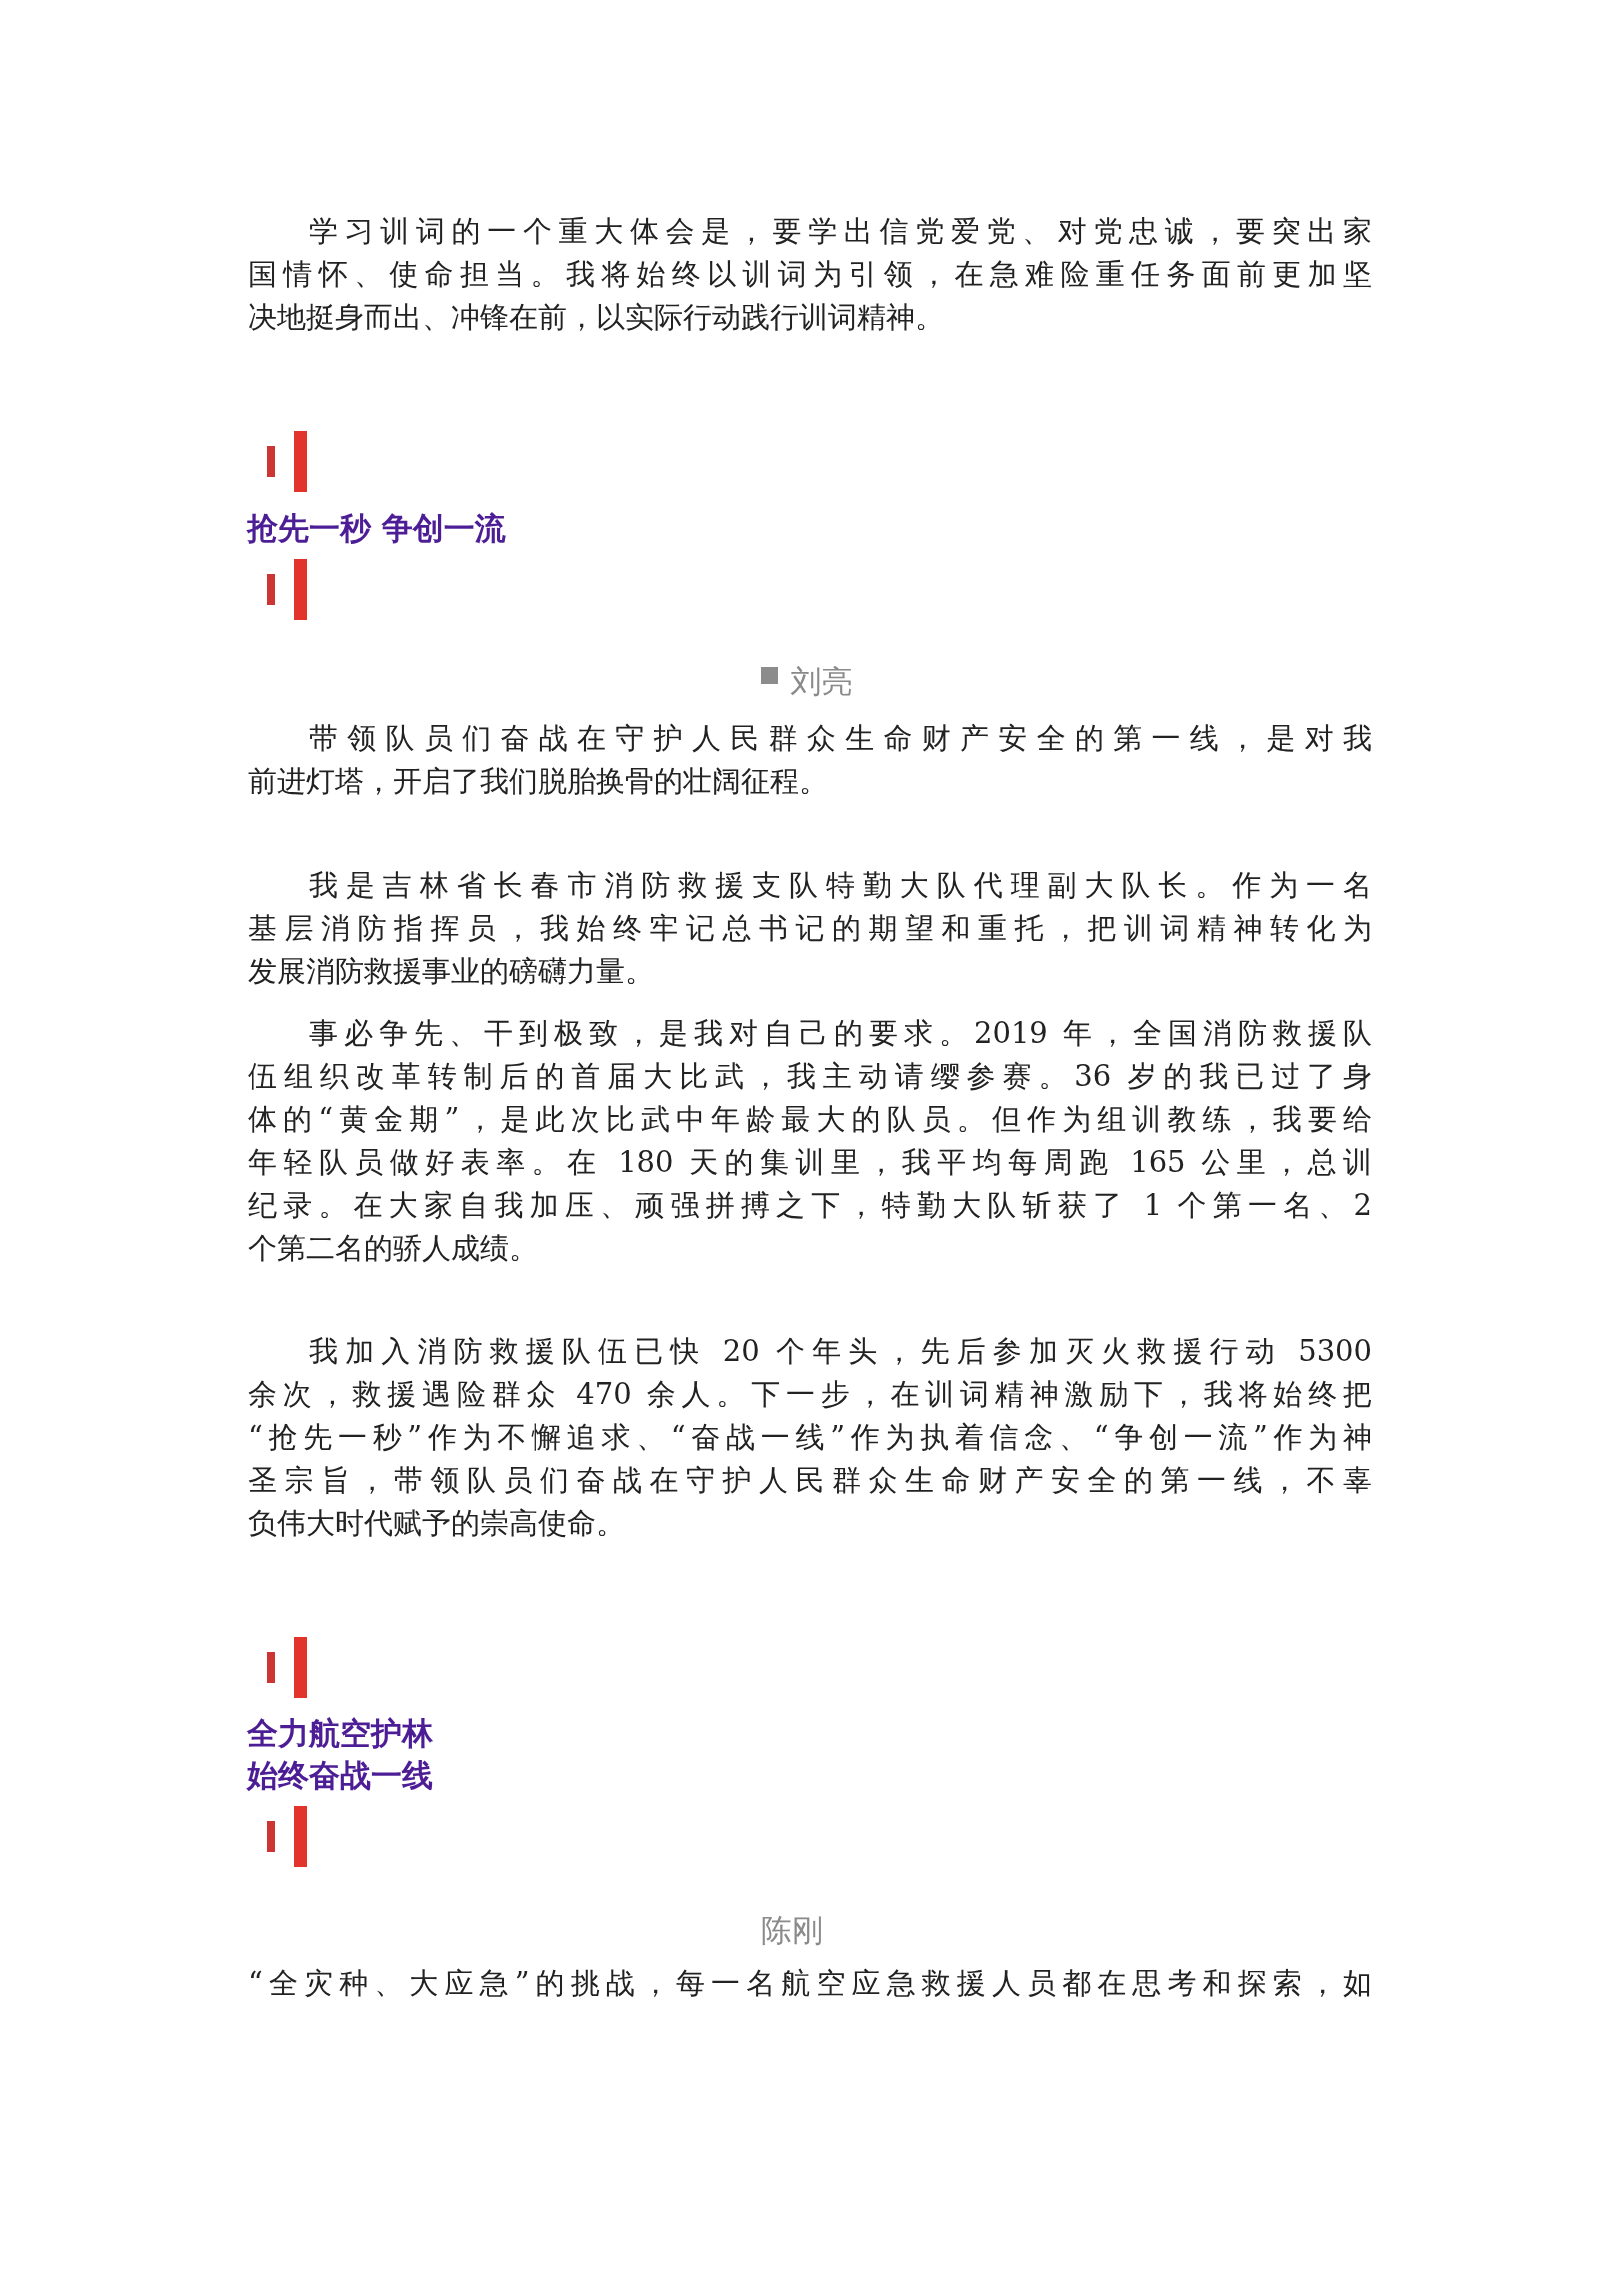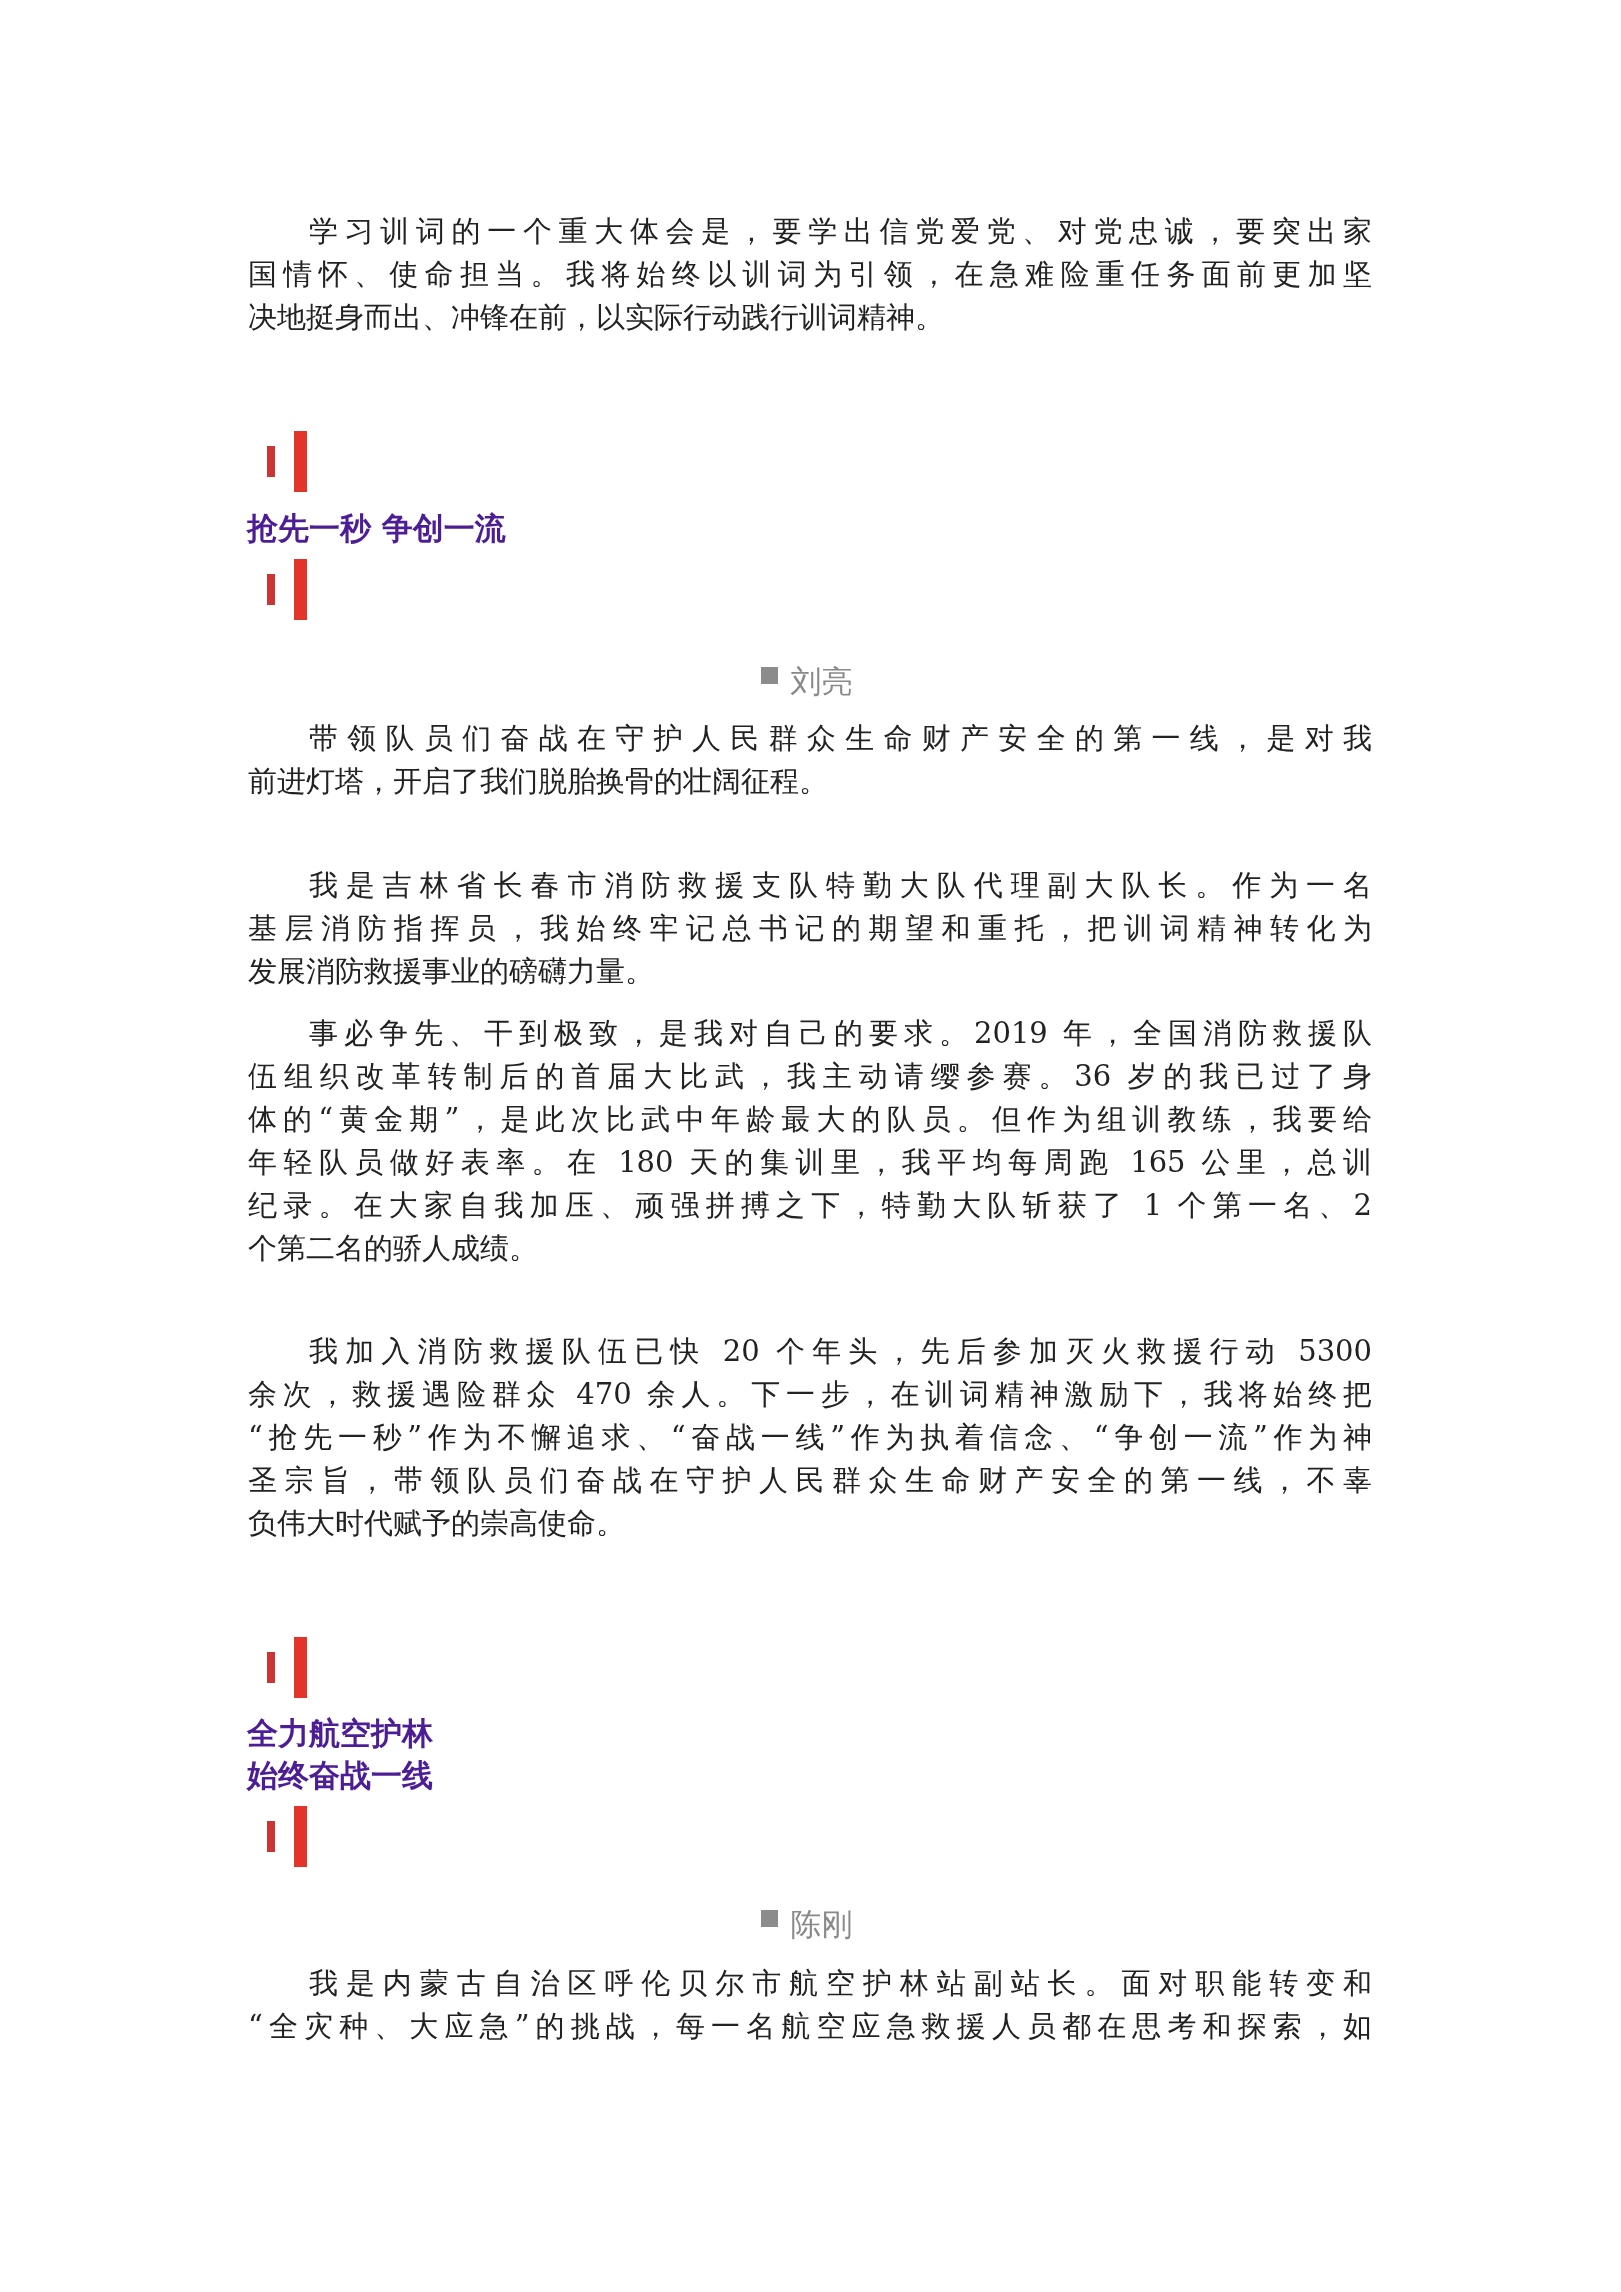--- a/index.html
+++ b/index.html
@@ -77,22 +77,21 @@
   <span class="big"></span>
 </div>
 <div class="heading" style="top:1712px;">
   <div>全力航空护林</div>
   <div>始终奋战一线</div>
 </div>
 <div class="mark" style="top:1806px;">
   <span class="small"></span>
   <span class="big"></span>
 </div>
-<div class="author" style="top:1904px;">
+<div class="author" style="top:1904px;flex-direction:column;">
   <span class="sq"></span>
   <span>陈刚</span>
 </div>
 
 <div class="block para" style="top:1962px;">
-  <span class="line first">我是内蒙古自治区呼伦贝尔市航空护林站副站长。面对职能转变和</span>
   <span class="line">“全灾种、大应急”的挑战，每一名航空应急救援人员都在思考和探索，如</span>
 </div>
 
 
 </body></html>

